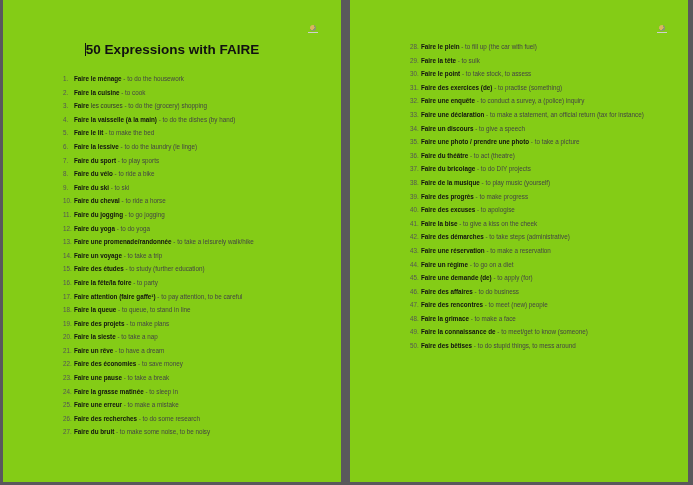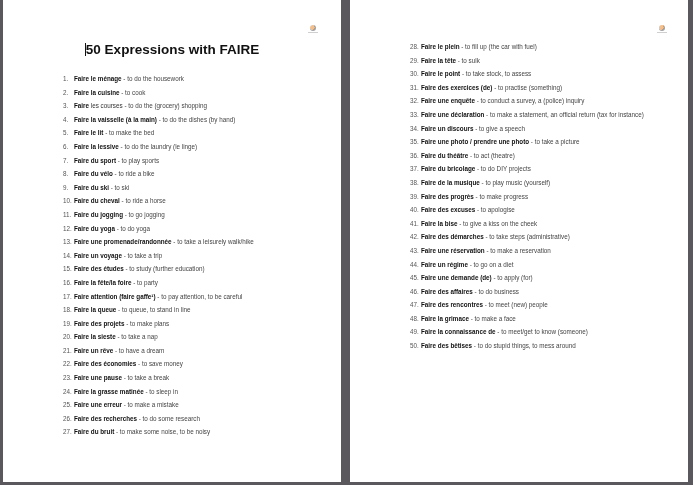--- a/index.html
+++ b/index.html
@@ -3,21 +3,21 @@
   <meta charset="utf-8">
   <style>
     html, body { margin: 0; padding: 0; }
     body {
       width: 693px; height: 485px; overflow: hidden;
       background: #5a585c;
       font-family: "Liberation Sans", sans-serif;
       position: relative;
     }
     .page {
-      position: absolute; top: 0; background: #ffffff;
+      position: absolute; top: 0; background: #84cc16;
       height: 482px;
     }
     #page-left { left: 3px; width: 338px; }
     #page-right { left: 350px; width: 338px; }
     .logo {
       position: absolute; top: 25px; width: 10px; height: 10px;
     }
     .logo .dot {
       position: absolute; left: 2px; top: 0; width: 6px; height: 6px; border-radius: 50%;
       background: radial-gradient(circle at 35% 40%, #f0b070 0 45%, #8a8a8a 46% 100%);

